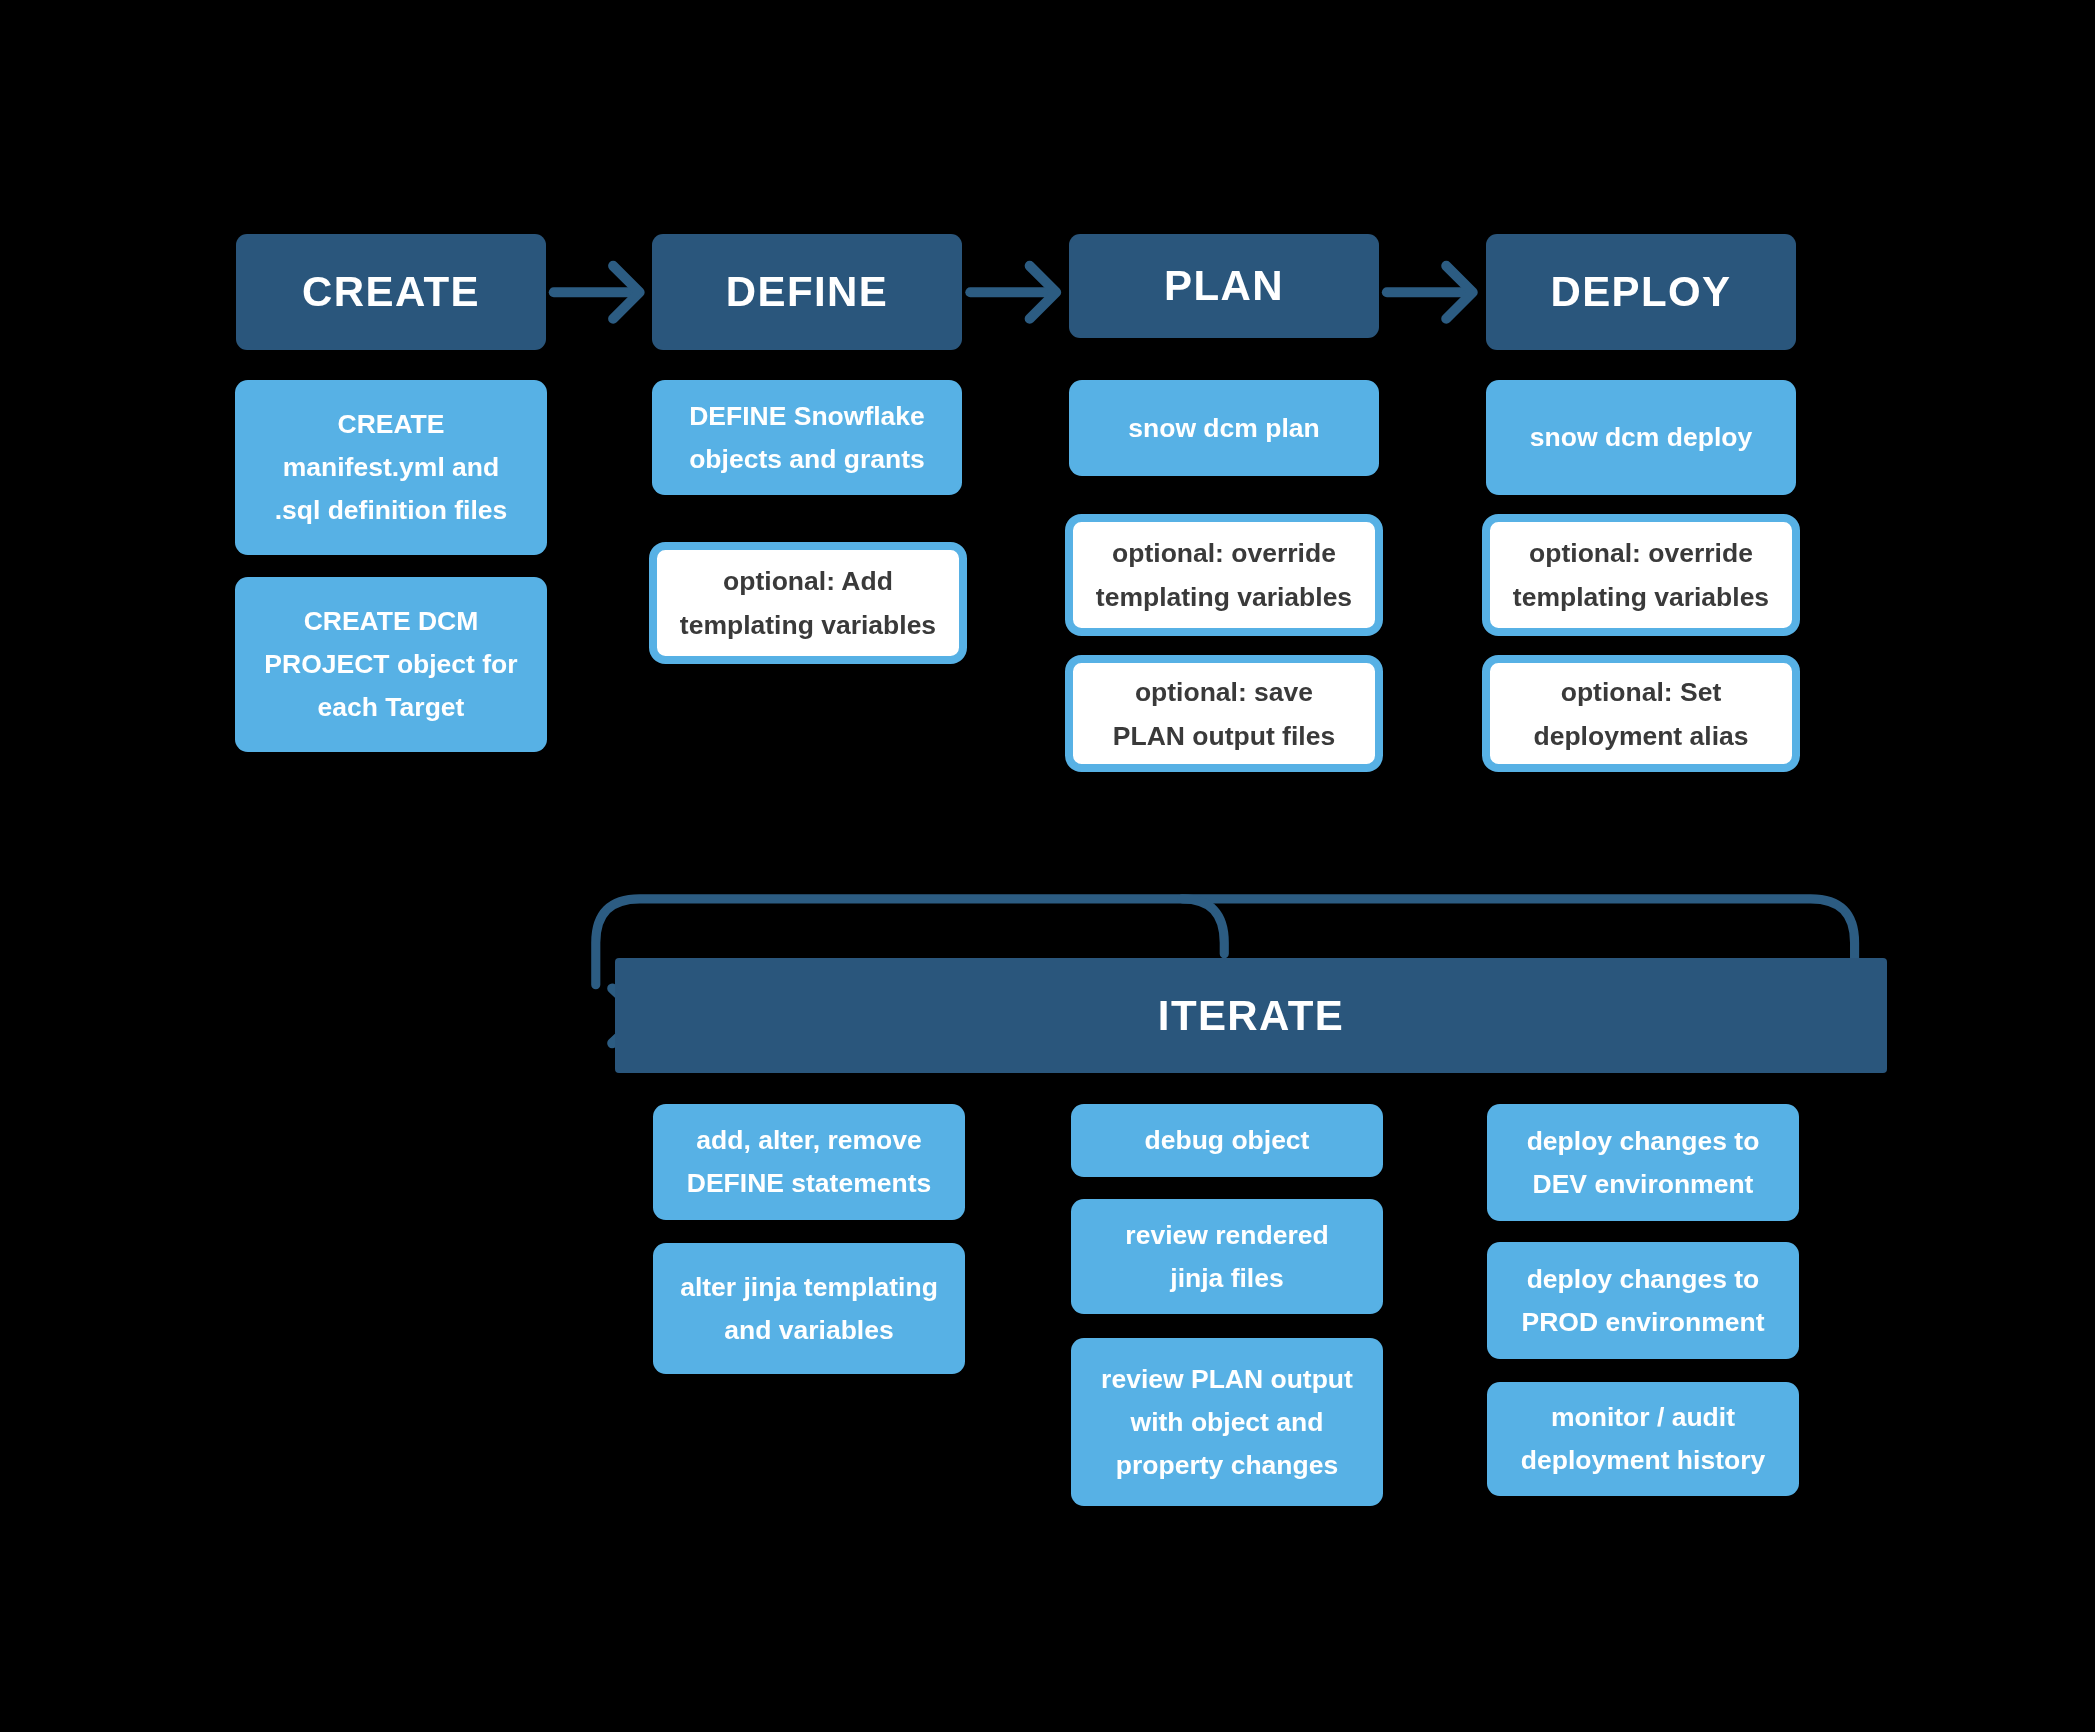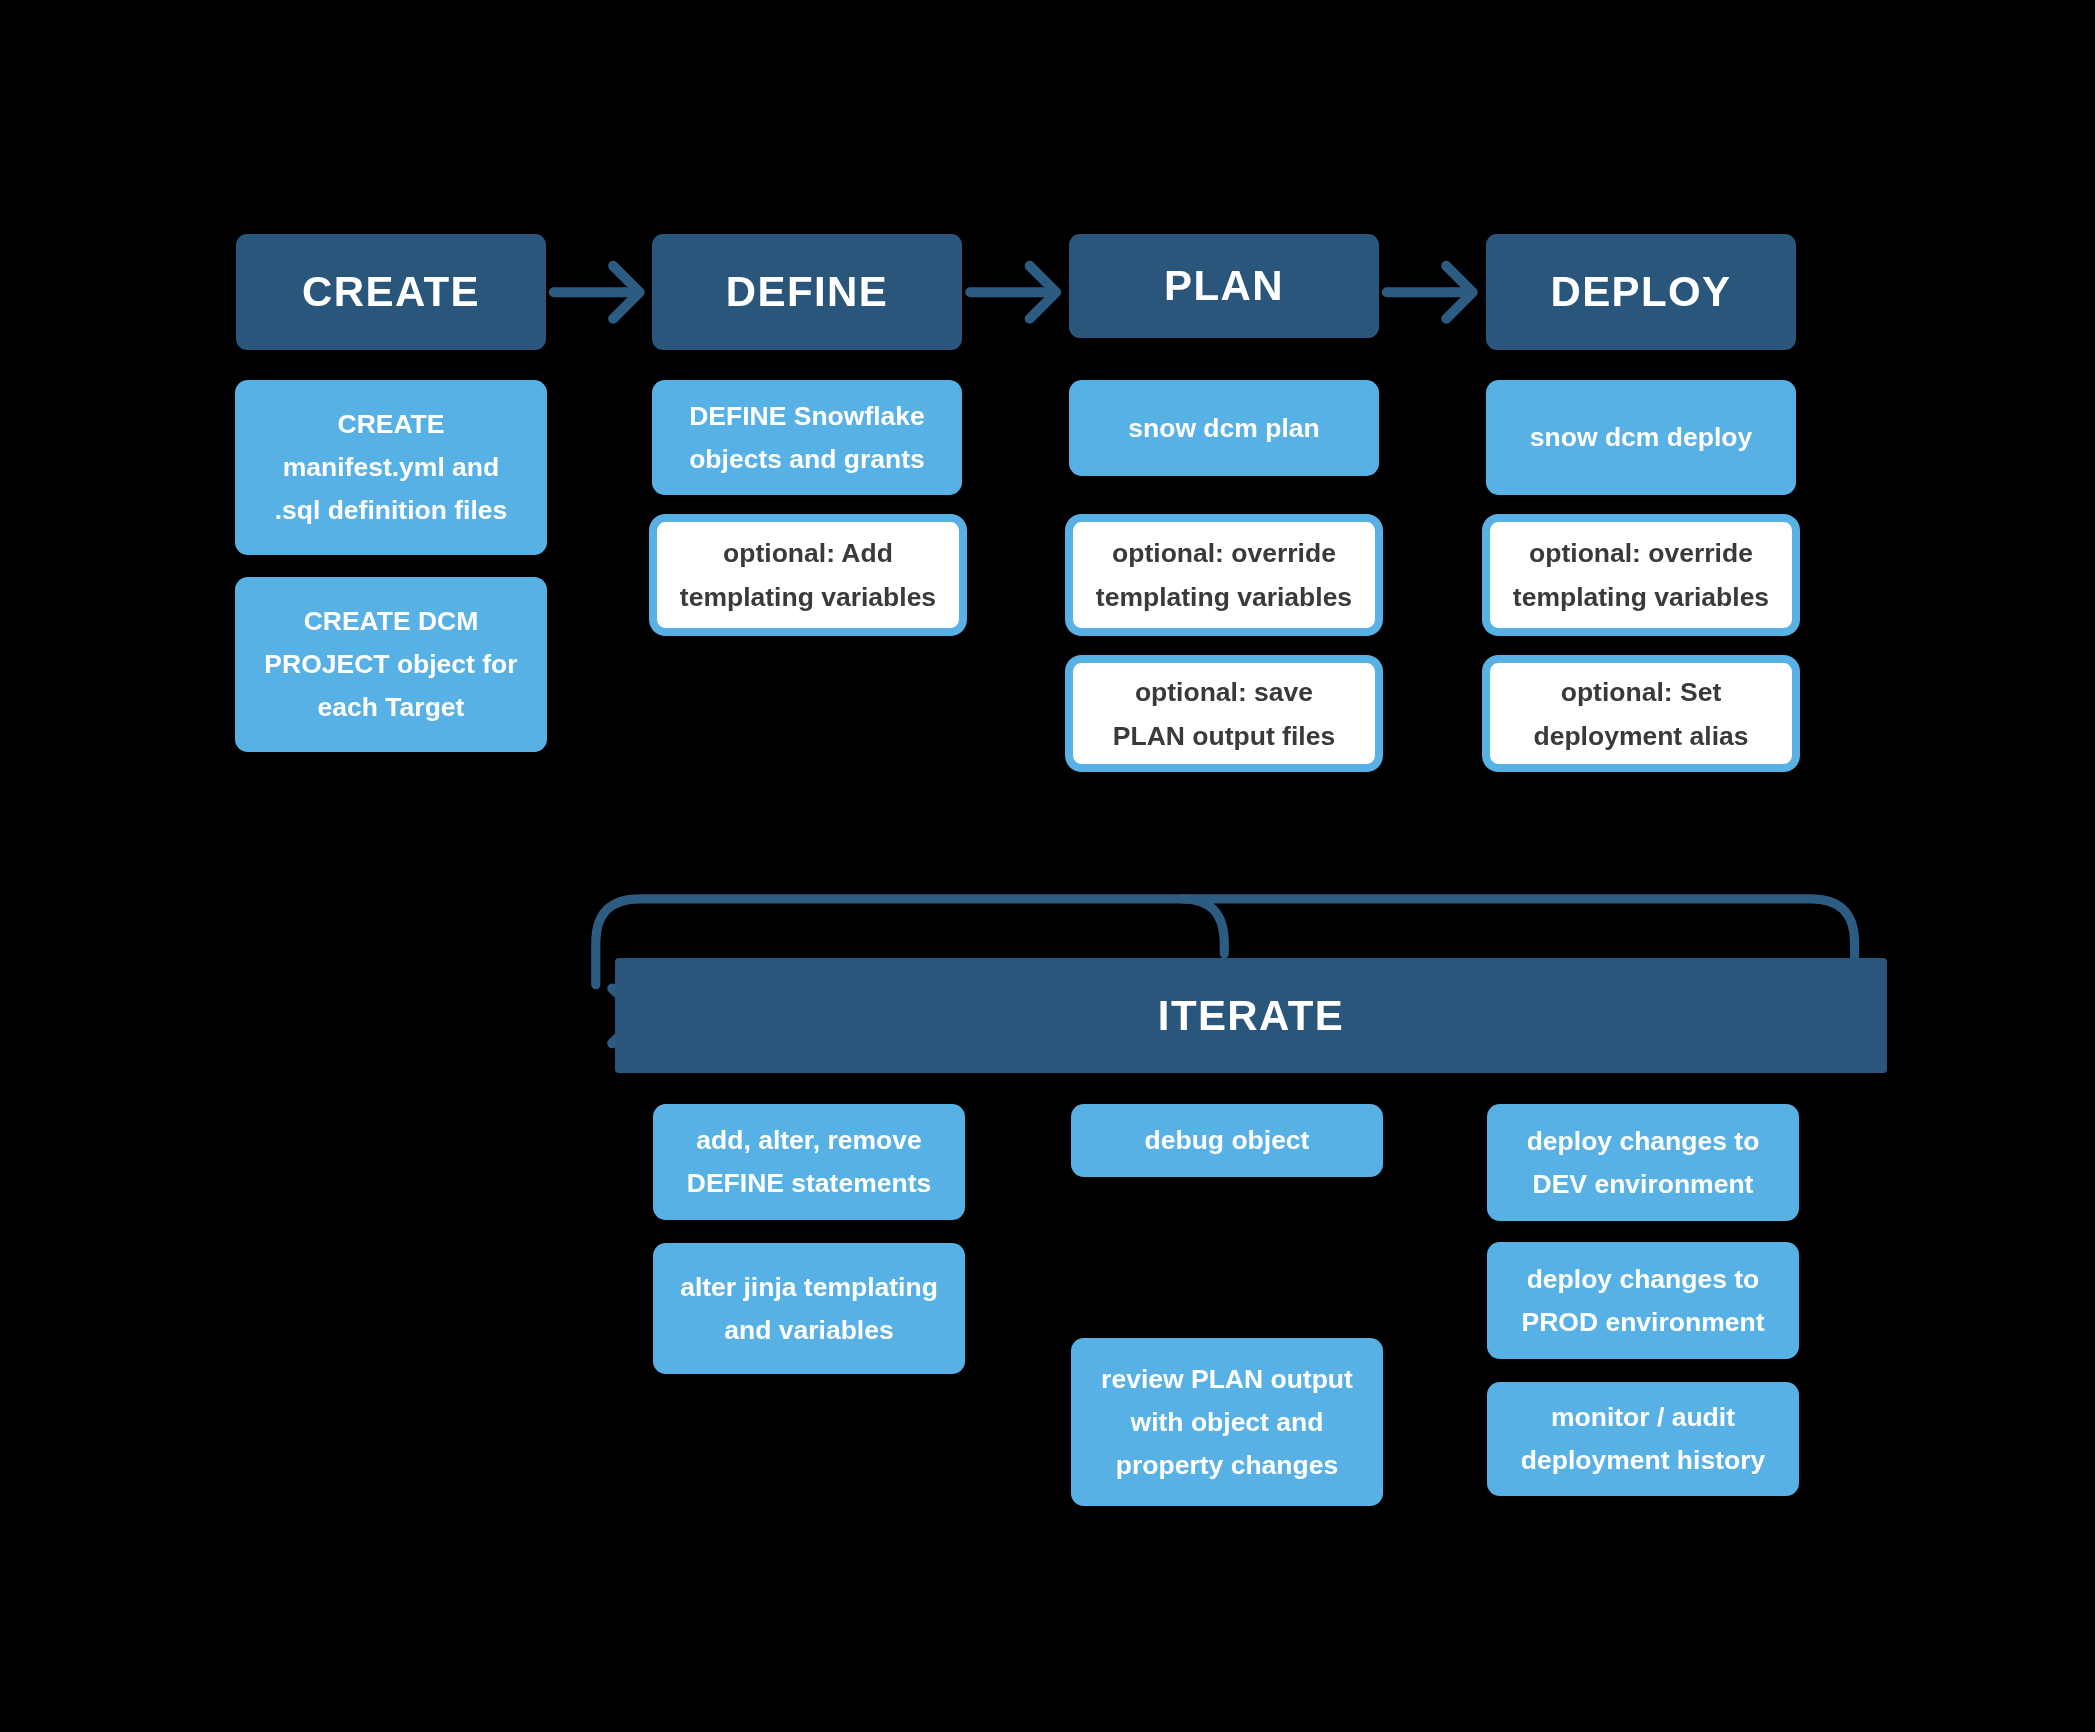--- a/index.html
+++ b/index.html
@@ -83,21 +83,21 @@
 
   <div class="box solid" style="left:235px;top:380px;width:312px;height:175px">CREATE
 manifest.yml and
 .sql definition files</div>
   <div class="box solid" style="left:235px;top:577px;width:312px;height:175px">CREATE DCM
 PROJECT object for
 each Target</div>
 
   <div class="box solid" style="left:652px;top:380px;width:310px;height:115px">DEFINE Snowflake
 objects and grants</div>
-  <div class="box opt" style="left:649px;top:514px;width:318px;height:122px">optional: Add
+  <div class="box opt" style="left:649px;top:542px;width:318px;height:122px">optional: Add
 templating variables</div>
 
   <div class="box solid" style="left:1069px;top:380px;width:310px;height:96px">snow dcm plan</div>
   <div class="box opt" style="left:1065px;top:514px;width:318px;height:122px">optional: override
 templating variables</div>
   <div class="box opt" style="left:1065px;top:655px;width:318px;height:117px">optional: save
 PLAN output files</div>
 
   <div class="box solid" style="left:1486px;top:380px;width:310px;height:115px">snow dcm deploy</div>
   <div class="box opt" style="left:1482px;top:514px;width:318px;height:122px">optional: override
@@ -106,20 +106,22 @@
 deployment alias</div>
 
   <div class="box hdr" style="left:615px;top:958px;width:1272px;height:115px;border-radius:4px">ITERATE</div>
 
   <div class="box solid" style="left:653px;top:1104px;width:312px;height:116px">add, alter, remove
 DEFINE statements</div>
   <div class="box solid" style="left:653px;top:1243px;width:312px;height:131px">alter jinja templating
 and variables</div>
 
   <div class="box solid" style="left:1071px;top:1104px;width:312px;height:73px">debug object</div>
+  <div class="box solid" style="left:1071px;top:1199px;width:312px;height:115px">review rendered
+jinja files</div>
   <div class="box solid" style="left:1071px;top:1338px;width:312px;height:168px">review PLAN output
 with object and
 property changes</div>
 
   <div class="box solid" style="left:1487px;top:1104px;width:312px;height:117px">deploy changes to
 DEV environment</div>
   <div class="box solid" style="left:1487px;top:1242px;width:312px;height:117px">deploy changes to
 PROD environment</div>
   <div class="box solid" style="left:1487px;top:1382px;width:312px;height:114px">monitor / audit
 deployment history</div>

